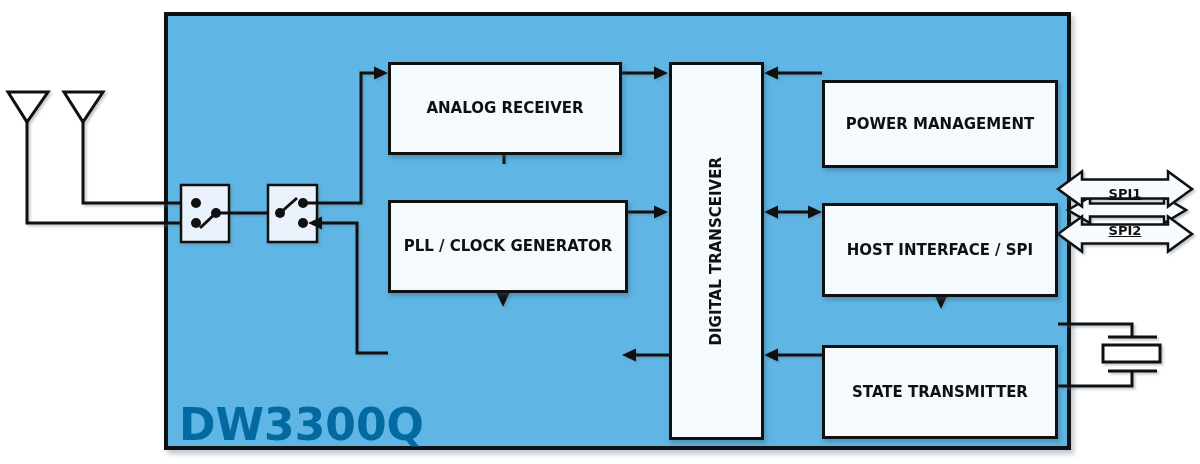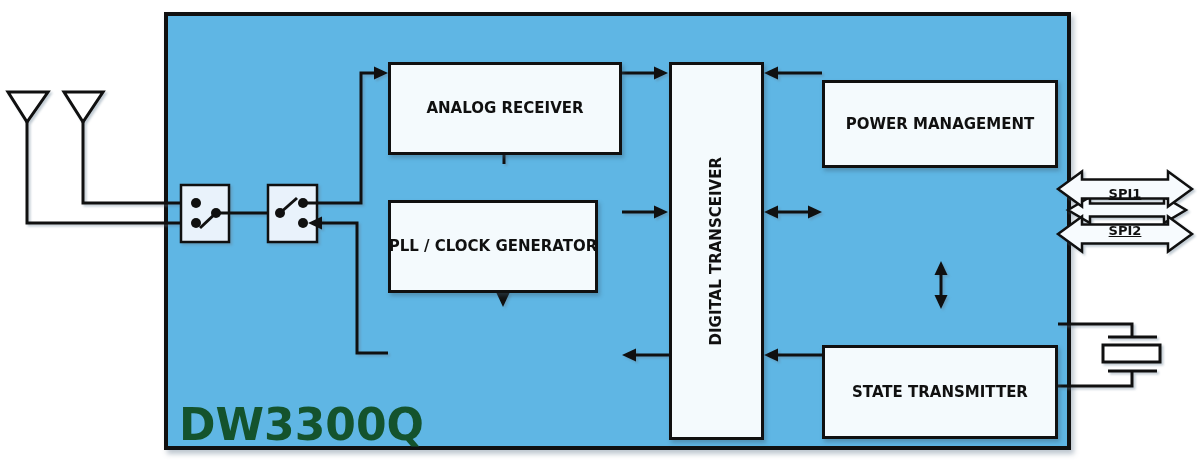--- a/index.html
+++ b/index.html
@@ -21,21 +21,21 @@
     background:var(--block_fill);
     box-shadow:2px 3px 4px rgba(60,90,110,.40);
     display:flex;align-items:center;justify-content:center;text-align:center;
     font-weight:bold;font-size:15px;color:#101010;z-index:3;
     letter-spacing:0px;line-height:1.1;margin-top:36px;
   }
   .block span{white-space:nowrap;}
   #block-digital-transceiver span{transform:rotate(-90deg);}
   #chip-name{
     position:absolute;left:179px;top:399px;z-index:3;
-    font-size:44px;font-weight:bold;color:#14532d;letter-spacing:0px;
+    font-size:44px;font-weight:bold;color:#0369a1;letter-spacing:0px;
   }
   .spi-label{
     position:absolute;width:86px;height:28px;z-index:4;
     display:flex;align-items:center;justify-content:center;
     font-size:13px;font-weight:bold;color:#101010;text-decoration:underline;
   }
   .ln{stroke:var(--outline);stroke-width:3;fill:none;}
   .tri{fill:var(--outline);stroke:none;}
   .dot{fill:var(--outline);stroke:none;}
   .swbox{fill:var(--switch_fill);stroke:var(--outline);stroke-width:2.5;}
@@ -159,33 +159,36 @@
     </g>
     <g>
       <path class="port" d="M1058,234 L1082,216.5 L1082,224.5 L1168,224.5 L1168,216.5 L1192,234 L1168,251.5 L1168,243.5 L1082,243.5 L1082,251.5 Z"></path>
     </g>
   </svg>
 
   <div class="block" style="left:388px;top:26px;width:234px;height:93px;">
     <span>ANALOG RECEIVER</span>
   </div>
 
-  <div class="block" style="left:388px;top:164px;width:210px;height:93px;">
+  <div class="block" style="left:388px;top:164px;width:240px;height:93px;">
     <span>PLL / CLOCK GENERATOR</span>
   </div>
 
 
   <div class="block" id="block-digital-transceiver" style="left:669px;top:26px;width:95px;height:378px;">
     <span>DIGITAL TRANSCEIVER</span>
   </div>
 
   <div class="block" style="left:822px;top:44px;width:236px;height:88px;">
     <span>POWER MANAGEMENT</span>
   </div>
 
+  <div class="block" style="left:822px;top:167px;width:236px;height:94px;">
+    <span>HOST INTERFACE / SPI</span>
+  </div>
 
   <div class="block" style="left:822px;top:309px;width:236px;height:94px;">
     <span>STATE TRANSMITTER</span>
   </div>
 
   <div id="chip-name">DW3300Q</div>
 
   <div class="spi-label" style="left:1082px;top:179px;">SPI1</div>
   <div class="spi-label" style="left:1082px;top:216px;">SPI2</div>
 

